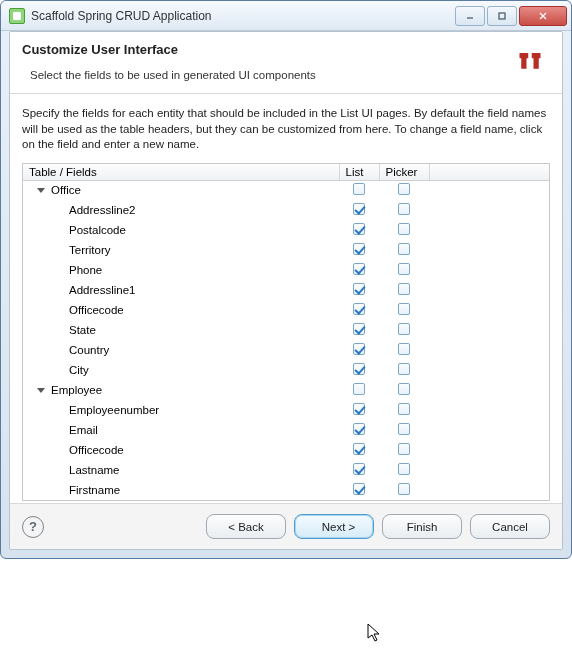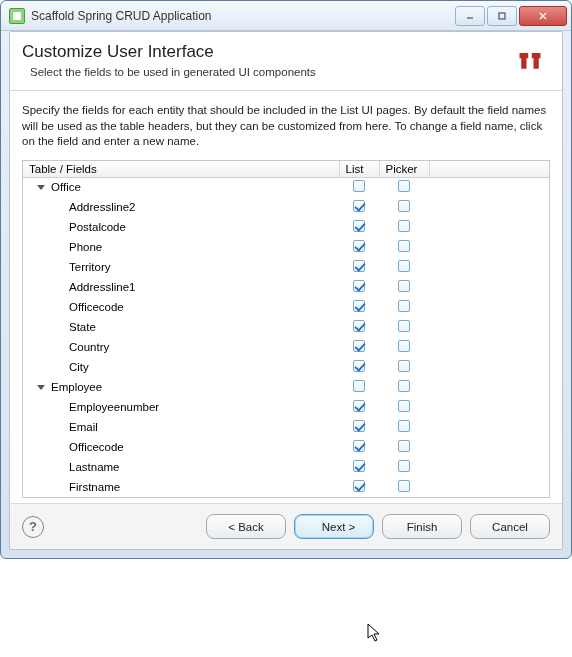--- a/index.html
+++ b/index.html
@@ -54,21 +54,21 @@
     flex:1; display:flex; flex-direction:column;
     overflow:hidden;
   }
   .header-panel {
     display:flex; align-items:flex-start;
     padding: 10px 12px 12px 12px;
     background:#fff;
     border-bottom: 1px solid #d9d9d9;
   }
   .header-texts { flex:1; }
-  .header-title { font-size: 17px; font-weight: normal; color:#222; margin-bottom:4px; }
+  .header-title { font-size: 13px; font-weight: bold; color:#222; margin-bottom:12px; }
   .header-sub { font-size: 11.5px; color:#333; margin-left: 8px; }
   .header-icon { width:40px; display:flex; justify-content:center; padding-top:4px; }
   .header-icon svg { width:28px; height:28px; }
 
   .body-panel { padding: 12px; flex:1; display:flex; flex-direction:column; overflow:hidden; }
   .instructions { font-size:11.5px; color:#222; margin-bottom:10px; line-height:1.35; }
   .table-wrap {
     border:1px solid #c8c8c8;
     flex: 0 0 auto;
     background:#fff;
@@ -238,32 +238,32 @@
                   </div>
                 </td>
                 <td class="chk-cell"><span class="chk checked"></span></td>
                 <td class="chk-cell"><span class="chk"></span></td>
                 <td></td>
               </tr>
               <tr class="leaf">
                 <td>
                   <div class="field-cell">
                     <span class="indent"></span>
+                    <span>Territory</span>
+                  </div>
+                </td>
+                <td class="chk-cell"><span class="chk checked"></span></td>
+                <td class="chk-cell"><span class="chk"></span></td>
+                <td></td>
+              </tr>
+              <tr class="leaf">
+                <td>
+                  <div class="field-cell">
+                    <span class="indent"></span>
                     <span>Phone</span>
-                  </div>
-                </td>
-                <td class="chk-cell"><span class="chk checked"></span></td>
-                <td class="chk-cell"><span class="chk"></span></td>
-                <td></td>
-              </tr>
-              <tr class="leaf">
-                <td>
-                  <div class="field-cell">
-                    <span class="indent"></span>
-                    <span>Territory</span>
                   </div>
                 </td>
                 <td class="chk-cell"><span class="chk checked"></span></td>
                 <td class="chk-cell"><span class="chk"></span></td>
                 <td></td>
               </tr>
               <tr class="leaf">
                 <td>
                   <div class="field-cell">
                     <span class="indent"></span>

